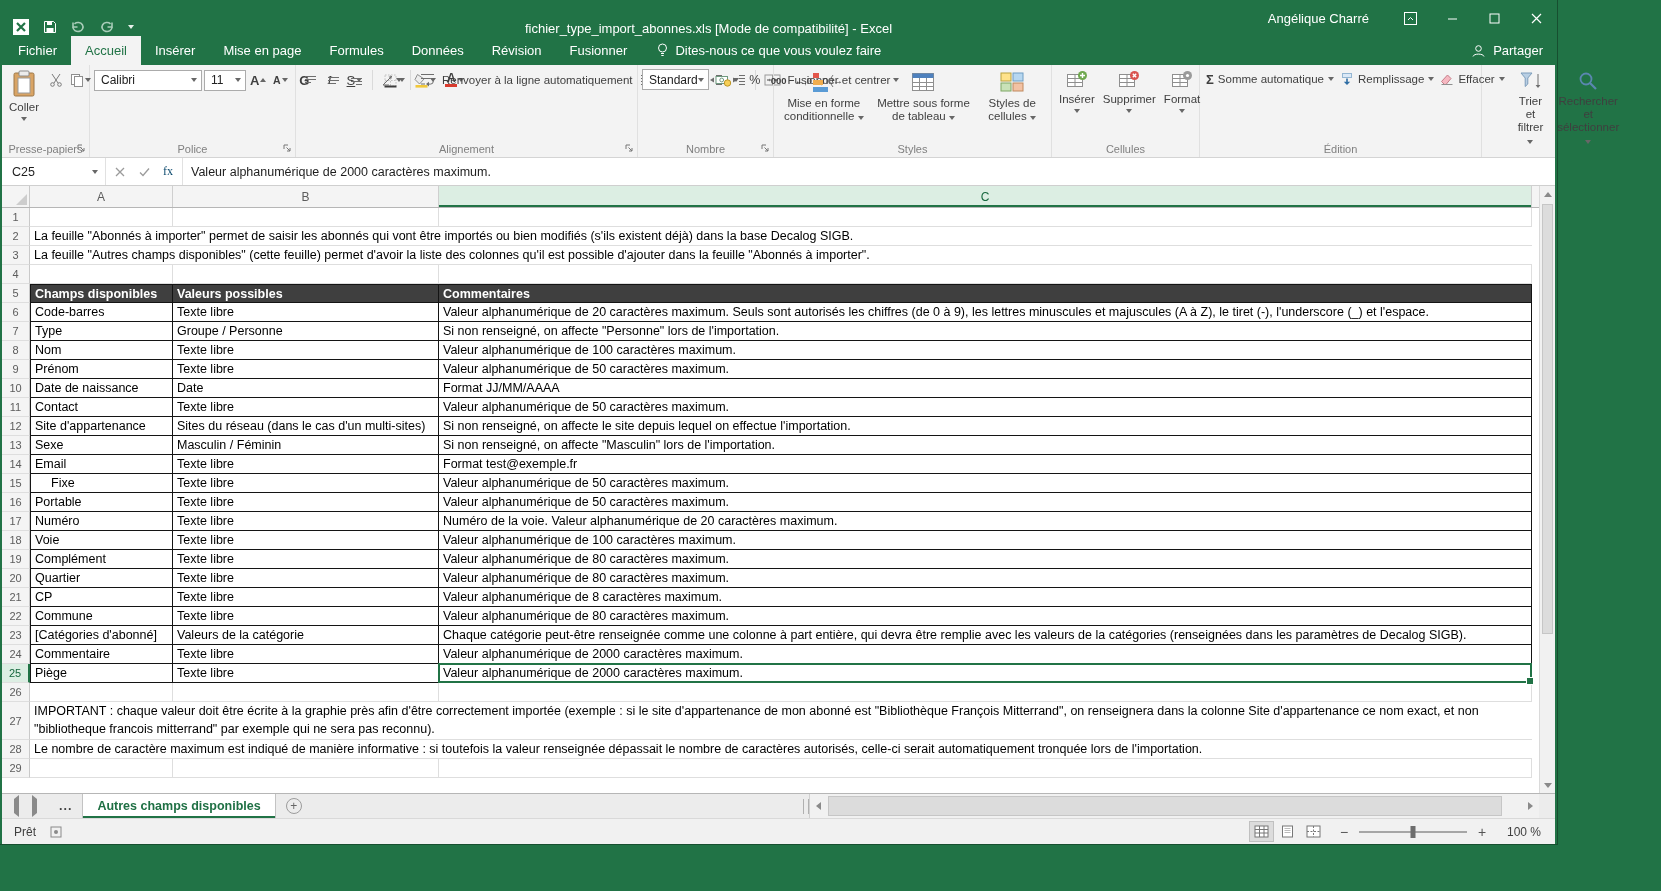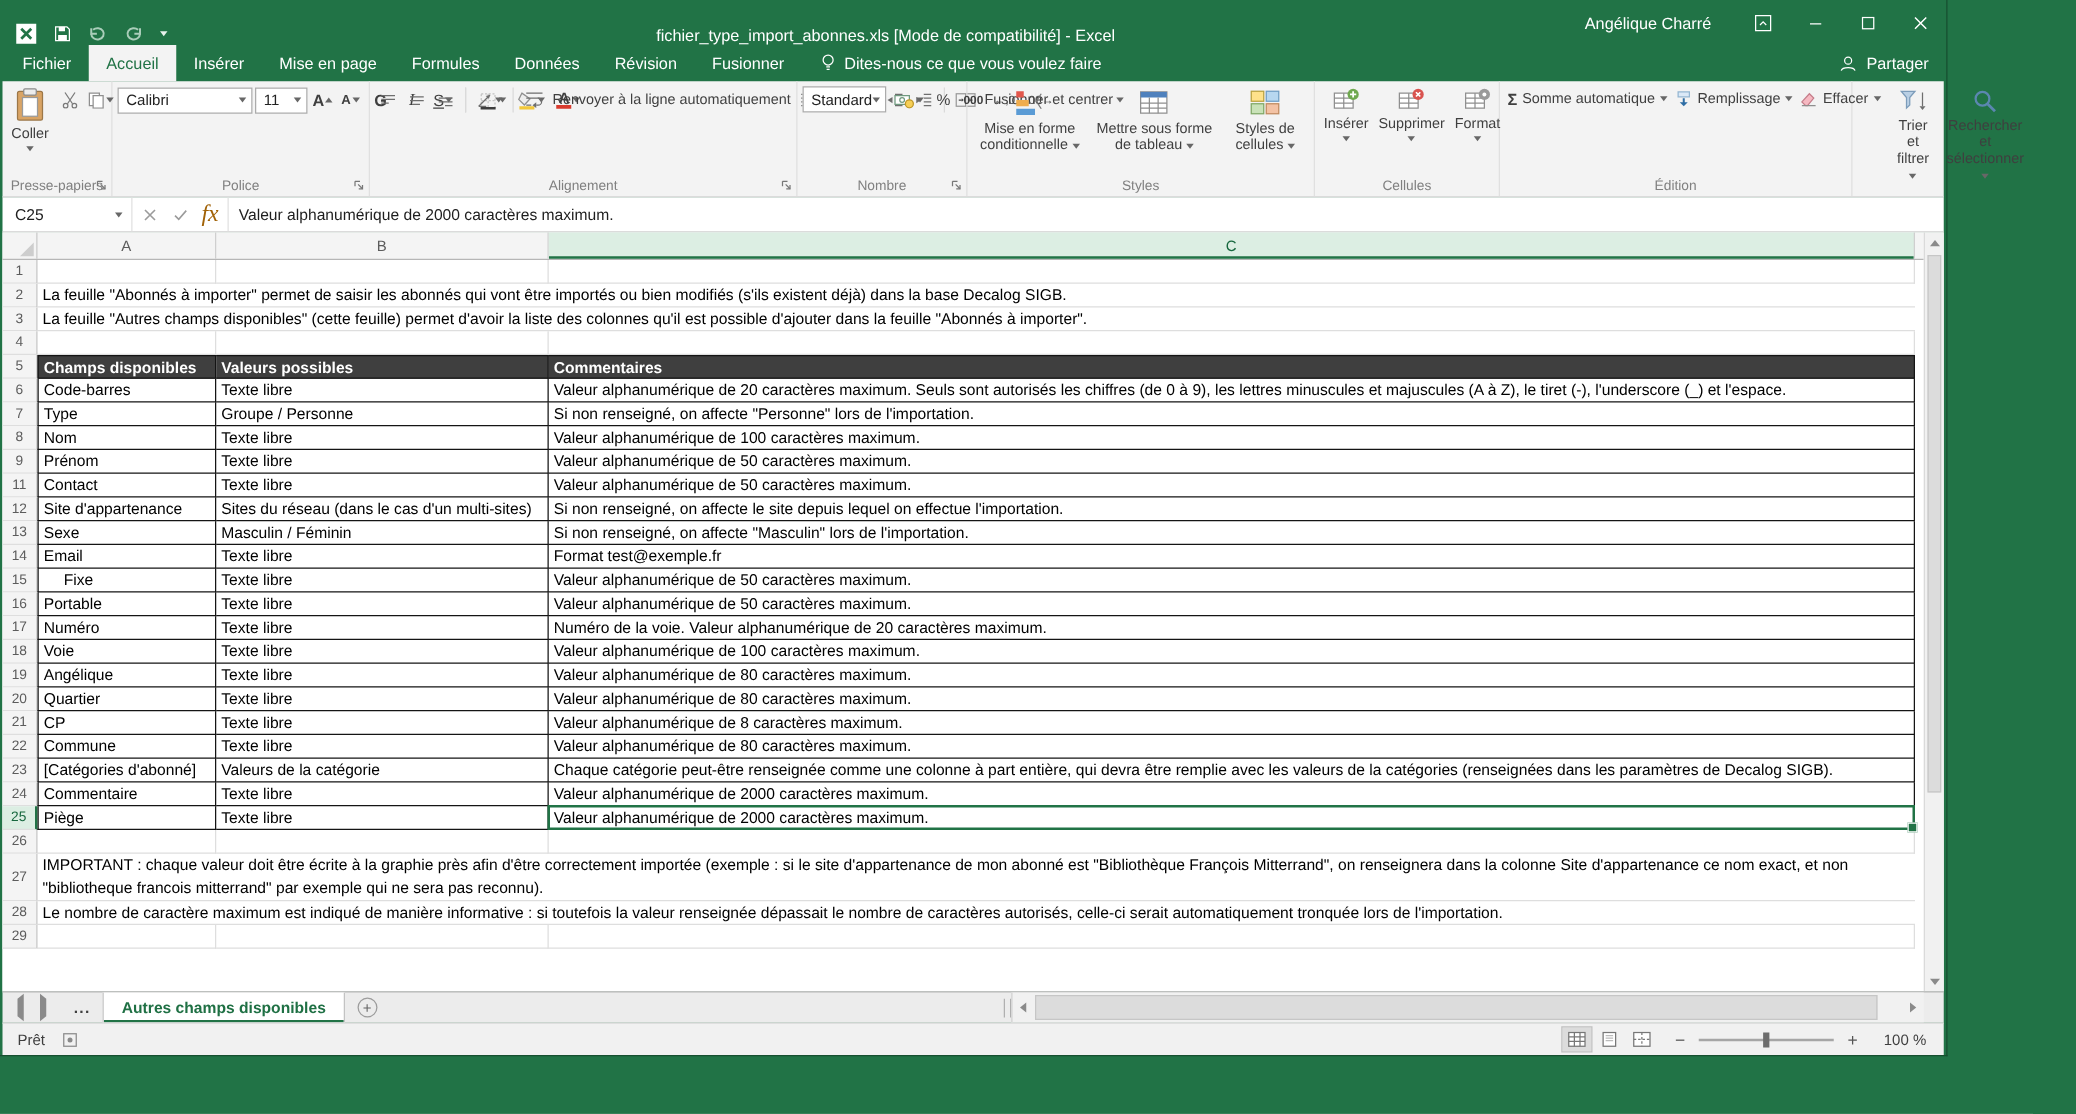--- a/index.html
+++ b/index.html
@@ -50,21 +50,21 @@
 .vsep{width:1px;height:20px;background:#dadada;margin:0 3px;flex:none}
 .ebtn{display:flex;align-items:center;gap:4px;height:20px;font-size:11.5px;padding:0 2px;white-space:nowrap}
 .rlabel{font-size:11.5px;white-space:nowrap;margin-left:2px}
 
 
 .formulabar{position:absolute;top:158px;left:2px;right:2px;height:28px;background:#fff;display:flex;align-items:stretch;font-size:12.5px;color:#1e1e1e;border-bottom:1px solid #cfcfcf}
 .namebox{width:104px;display:flex;align-items:center;padding:0 7px 0 10px;border-right:1px solid #e1e1e1}
 .namebox .caret{margin-left:auto}
 .fb-btns{display:flex;align-items:center;border-right:1px solid #e1e1e1;padding:0 2px}
 .fb-btn{width:24px;height:100%;display:flex;align-items:center;justify-content:center}
-.fx{font-family:"Liberation Serif",serif;font-style:italic;color:#a16207;font-size:19px}
+.fx{font-family:"Liberation Serif",serif;color:#0c4a6e;font-size:12px}
 .fb-input{flex:1;display:flex;align-items:center;padding:0 8px;white-space:nowrap;overflow:hidden}
 
 
 .sheet{position:absolute;top:186px;left:2px;right:2px;height:607px;background:#fff}
 .colheaders{position:absolute;top:0;left:0;right:16px;height:22px;display:flex;background:#f4f4f4;border-bottom:1px solid #b6b6b6;font-size:12px;color:#5c5c5c}
 .corner{width:28px;flex:none;border-right:1px solid #c9c9c9;position:relative}
 .corner::after{content:"";position:absolute;right:2px;bottom:2px;border-left:11px solid transparent;border-bottom:11px solid #cdcdcd}
 .colhead{flex:none;display:flex;align-items:center;justify-content:center;border-right:1px solid #cfcfcf}
 .colhead.sel{background:#dceee3;color:#18683f;box-shadow:inset 0 -2px 0 #217346}
 .ch-fill{flex:1;border-right:none}
@@ -631,20 +631,26 @@
             <div class="cell tb" style="width: 266px;">Texte libre</div>
             <div class="cell tb" style="width: 1093px;">Valeur alphanumérique de 100 caractères maximum.</div>
           </div>
           <div class="grow">
             <div class="rownum">9</div>
             <div class="cell tb first" style="width: 143px;">Prénom</div>
             <div class="cell tb" style="width: 266px;">Texte libre</div>
             <div class="cell tb" style="width: 1093px;">Valeur alphanumérique de 50 caractères maximum.</div>
           </div>
           <div class="grow">
+            <div class="rownum">10</div>
+            <div class="cell tb first" style="width: 143px;">Date de naissance</div>
+            <div class="cell tb" style="width: 266px;">Date</div>
+            <div class="cell tb" style="width: 1093px;">Format JJ/MM/AAAA</div>
+          </div>
+          <div class="grow">
             <div class="rownum">11</div>
             <div class="cell tb first" style="width: 143px;">Contact</div>
             <div class="cell tb" style="width: 266px;">Texte libre</div>
             <div class="cell tb" style="width: 1093px;">Valeur alphanumérique de 50 caractères maximum.</div>
           </div>
           <div class="grow">
             <div class="rownum">12</div>
             <div class="cell tb first" style="width: 143px;">Site d'appartenance</div>
             <div class="cell tb" style="width: 266px;">Sites du réseau (dans le cas d'un multi-sites)</div>
             <div class="cell tb" style="width: 1093px;">Si non renseigné, on affecte le site depuis lequel on effectue l'importation.</div>
@@ -680,21 +686,21 @@
             <div class="cell tb" style="width: 1093px;">Numéro de la voie. Valeur alphanumérique de 20 caractères maximum.</div>
           </div>
           <div class="grow">
             <div class="rownum">18</div>
             <div class="cell tb first" style="width: 143px;">Voie</div>
             <div class="cell tb" style="width: 266px;">Texte libre</div>
             <div class="cell tb" style="width: 1093px;">Valeur alphanumérique de 100 caractères maximum.</div>
           </div>
           <div class="grow">
             <div class="rownum">19</div>
-            <div class="cell tb first" style="width: 143px;">Angélique</div>
+            <div class="cell tb first" style="width: 143px;">Complément</div>
             <div class="cell tb" style="width: 266px;">Texte libre</div>
             <div class="cell tb" style="width: 1093px;">Valeur alphanumérique de 80 caractères maximum.</div>
           </div>
           <div class="grow">
             <div class="rownum">20</div>
             <div class="cell tb first" style="width: 143px;">Quartier</div>
             <div class="cell tb" style="width: 266px;">Texte libre</div>
             <div class="cell tb" style="width: 1093px;">Valeur alphanumérique de 80 caractères maximum.</div>
           </div>
           <div class="grow">

